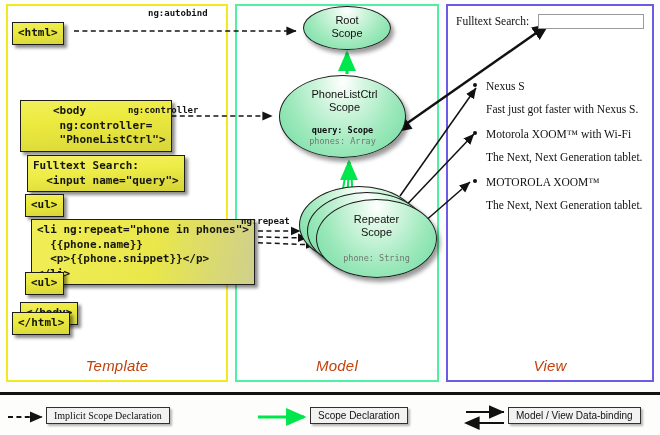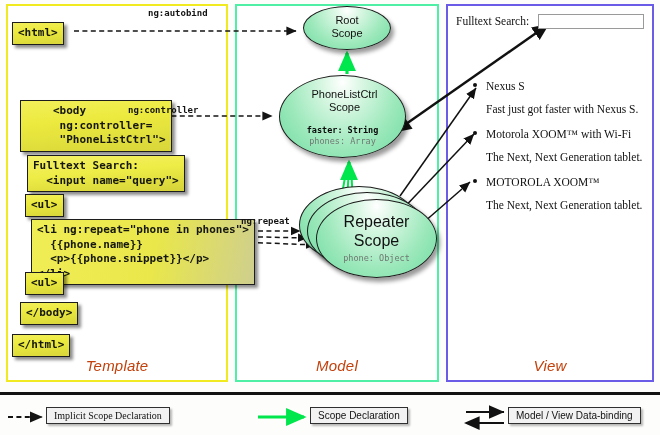--- a/index.html
+++ b/index.html
@@ -26,21 +26,21 @@
 
   #box-html{left:12px;top:22px;}
   #box-body{left:20px;top:100px;padding-left:32px;}
   #box-search{left:27px;top:155px;
     background:linear-gradient(175deg,#f4f169 0%,#eeec46 45%,#d5d338 100%);}
   #box-ul1{left:25px;top:194px;}
   #box-li{left:31px;top:219px;
     background:linear-gradient(100deg,#f0ee55 0%,#e9e74a 55%,#cfcf8e 100%);}
   #box-ul2{left:25px;top:272px;}
   #box-bodyclose{left:20px;top:302px;}
-  #box-htmlclose{left:12px;top:334px;}
+  #box-htmlclose{left:12px;top:312px;}
 
   
   .scope{position:absolute;box-sizing:border-box;border-radius:50%;
     border:1.8px solid #1c1c1c;
     background:radial-gradient(ellipse at 50% 8%,#ffffff 0%,#d9f7e3 22%,#9fe9bd 60%,#6fdca0 100%);
     box-shadow:3px 4px 4px rgba(0,0,0,.40);
     text-align:center;font-family:"Liberation Sans",sans-serif;color:#111;}
 
   #scope-root{left:303px;top:6px;width:88px;height:44px;}
   #scope-root .t{position:absolute;top:7px;left:0;right:0;font-size:11px;line-height:1.15;}
@@ -48,21 +48,21 @@
   #scope-ctrl{left:279px;top:75px;width:127px;height:83px;}
   #scope-ctrl .t{position:absolute;top:12px;left:4px;right:0;font-size:11px;line-height:1.18;}
   #scope-ctrl .props{position:absolute;bottom:9px;left:0;right:0;
     font-family:"DejaVu Sans Mono","Liberation Mono",monospace;font-size:8.5px;line-height:1.38;}
   .prop-q{font-weight:bold;color:#0b0b0b;}
   .prop-p{color:#6f7872;}
 
   #scope-rep3{left:299px;top:186px;width:120px;height:78px;}
   #scope-rep2{left:307px;top:192px;width:120px;height:78px;}
   #scope-rep1{left:316px;top:199px;width:121px;height:79px;}
-  #scope-rep1 .t{position:absolute;top:13px;left:0;right:0;font-size:16px;line-height:1.18;}
+  #scope-rep1 .t{position:absolute;top:13px;left:0;right:0;font-size:11px;line-height:1.18;}
   #scope-rep1 .props{position:absolute;bottom:14px;left:0;right:0;
     font-family:"DejaVu Sans Mono","Liberation Mono",monospace;font-size:8.5px;color:#6f7872;}
 
   
   .edge-label{position:absolute;font-family:"DejaVu Sans Mono","Liberation Mono",monospace;
     font-size:9px;color:#141414;font-weight:bold;background:transparent;white-space:nowrap;}
   #lbl-autobind{left:148px;top:8px;}
   #lbl-controller{left:128px;top:105px;}
   #lbl-repeat{left:241px;top:216px;}
 
@@ -180,31 +180,31 @@
 
   <div class="scope" id="scope-root">
     <div class="t" style="white-space:pre-line">Root
 Scope</div>
   </div>
 
   <div class="scope" id="scope-ctrl">
     <div class="t" style="white-space:pre-line">PhoneListCtrl
 Scope</div>
     <div class="props">
-      <div class="prop-q">faster: String</div>
+      <div class="prop-q">query: Scope</div>
       <div class="prop-p">phones: Array</div>
     </div>
   </div>
 
   <div class="scope" id="scope-rep3"></div>
   <div class="scope" id="scope-rep2"></div>
   <div class="scope" id="scope-rep1">
     <div class="t" style="white-space:pre-line">Repeater
 Scope</div>
-    <div class="props">phone: Object</div>
+    <div class="props">phone: String</div>
   </div>
 
   <div id="view-searchrow">
     <div id="view-searchlabel">Fulltext Search:</div>
     <input id="view-searchinput" type="text" value="" style="">
   </div>
 
   <div id="view-list">
     <div class="vrow">
       <div class="vname">

